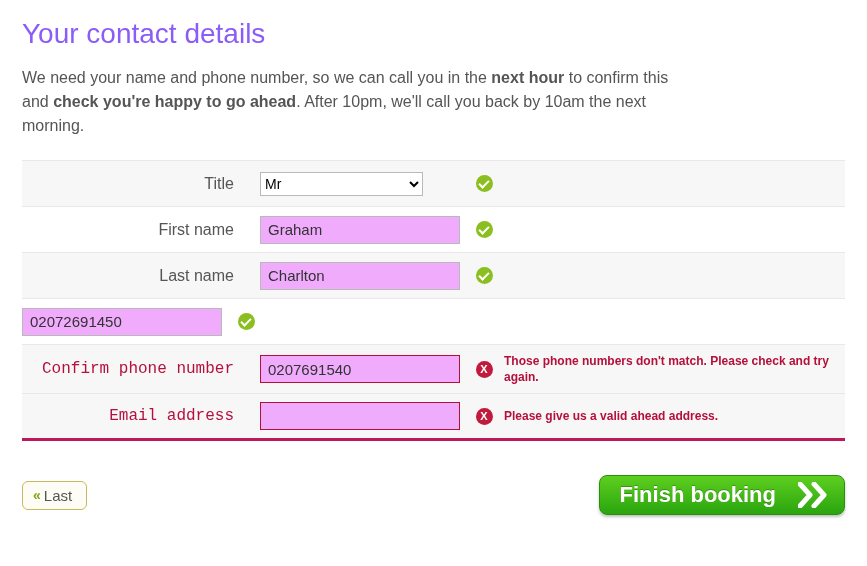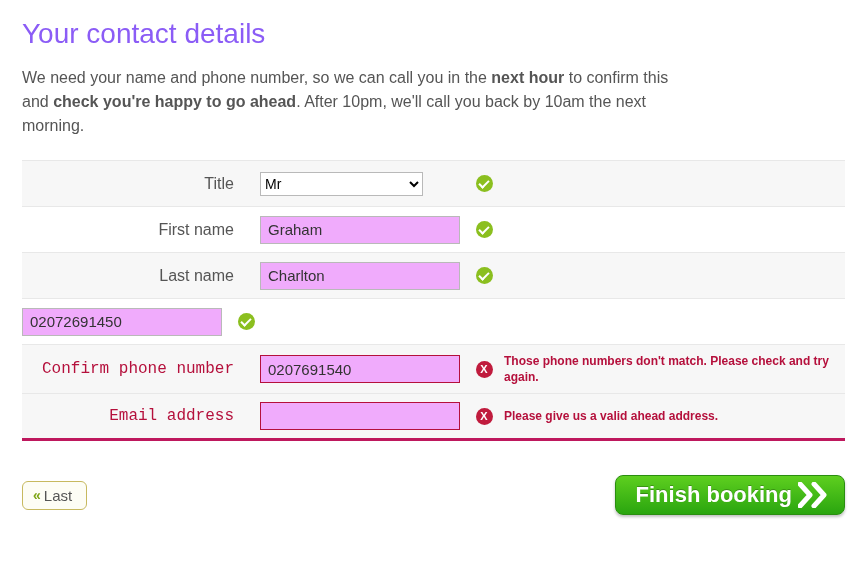--- a/index.html
+++ b/index.html
@@ -132,21 +132,21 @@
     background: linear-gradient(#5ecf1f, #2aa50f);
     border: 1px solid #2a8e10;
     border-radius: 8px;
     color: #fff;
     font-size: 22px;
     font-weight: bold;
     padding: 6px 10px 6px 20px;
     cursor: pointer;
     display: inline-flex;
     align-items: center;
-    gap: 4px;
+    gap: 20px;
     text-shadow: 0 -1px 0 rgba(0,0,0,.25);
     box-shadow: 0 2px 3px rgba(0,0,0,.25);
   }
   .finish-btn svg { margin-left: 2px; }
 </style>
 </head>
 <body>
 
 <h1>Your contact details</h1>
 

